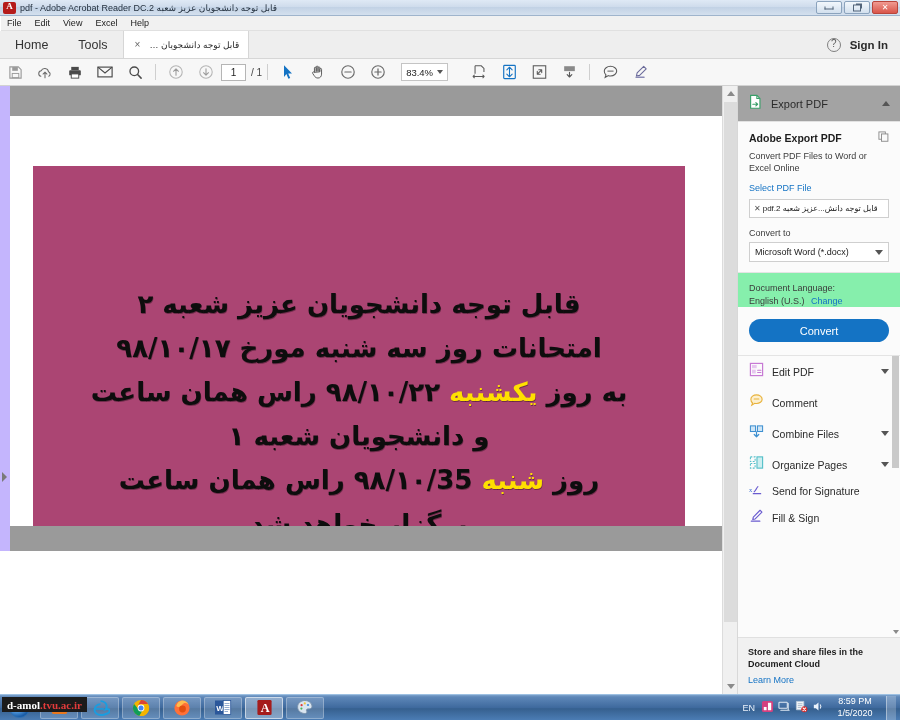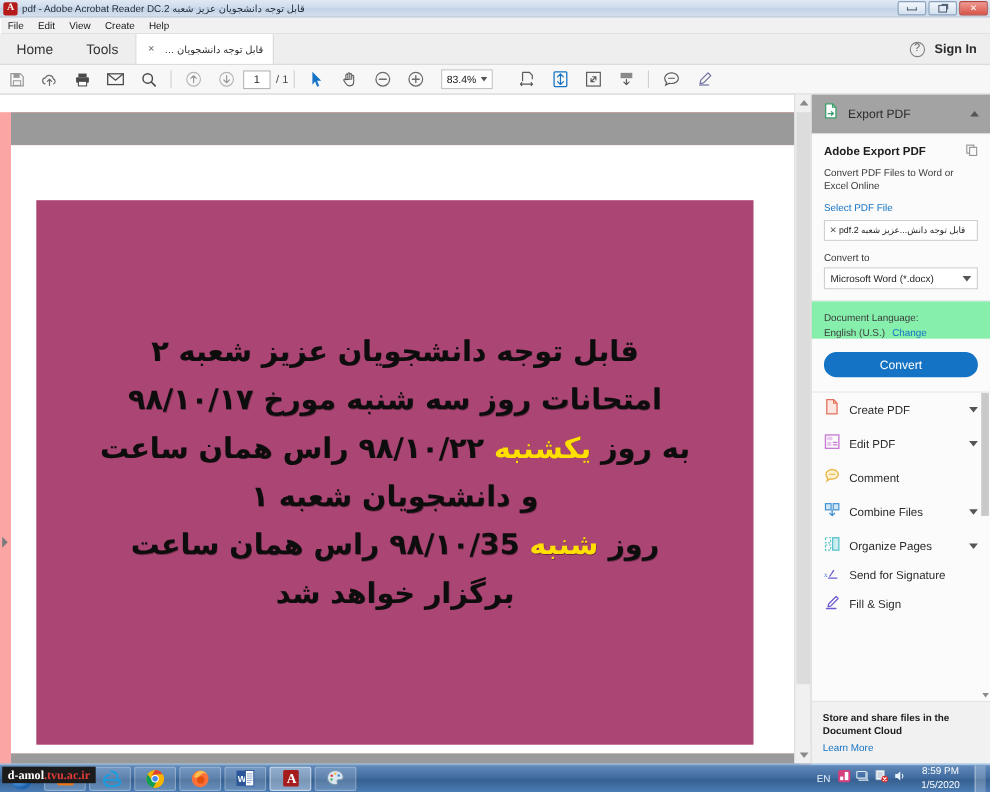--- a/index.html
+++ b/index.html
@@ -116,22 +116,22 @@
     padding: 0 4px; margin-left: 8px;
   }
   .zoomval { font-size: 9.5px; color: #222; }
   .caret-sm {
     width: 0; height: 0; border-left: 3px solid transparent; border-right: 3px solid transparent;
     border-top: 4px solid #555;
   }
 
   
   .docarea {
-    position: absolute; top: 102px; left: 0; width: 737px; height: 608px;
-    background: #fca5a5; overflow: hidden;
+    position: absolute; top: 86px; left: 0; width: 737px; height: 465px;
+    background: #c4b5fd; overflow: hidden;
   }
   .doc-topband { position: absolute; top: 0; left: 10px; width: 717px; height: 30px; background: #9a9a9a; }
   .doc-botband { position: absolute; bottom: 0; left: 10px; width: 717px; height: 25px; background: #9a9a9a; }
   .page-white {
     position: absolute; top: 30px; left: 10px; width: 717px; height: 553px;
     background: #fff;
   }
   .poster {
     position: absolute; top: 50px; left: 23px; width: 652px; height: 495px;
     background: #ab4573;
@@ -290,21 +290,21 @@
       <div class="tb-btn close">
           <span class="g">✕</span>
         </div>
     </div>
   </div>
 
   <div class="menubar">
     <div class="menu-item">File</div>
     <div class="menu-item">Edit</div>
     <div class="menu-item">View</div>
-    <div class="menu-item">Create</div>
+    <div class="menu-item">Excel</div>
     <div class="menu-item">Help</div>
   </div>
 
   <div class="tabbar">
     <div class="tabbar-btn">Home</div>
     <div class="tabbar-btn">Tools</div>
     <div class="doc-tab">
       <span class="doc-tab-close">×</span>
       <span class="doc-tab-label">قابل توجه دانشجویان عز...</span>
     </div>
@@ -505,30 +505,20 @@
       </div>
     </div>
 
     <div class="convert-wrap">
       <div class="convert-btn">Convert</div>
     </div>
 
     <div class="tools-list">
       <div class="tool-row">
         <span>
-          <svg width="15" height="16" viewBox="0 0 16 18">
-              <path d="M2.5 1.5h7l3.5 3.5v11h-10.5z" fill="#fde6e0" stroke="#e2705a" stroke-width="1.3"></path>
-              <path d="M9.5 1.5v3.5H13" fill="none" stroke="#e2705a" stroke-width="1.2"></path>
-            </svg>
-        </span>
-        <span class="tool-row-label">Create PDF</span>
-        <span class="chev-dn"></span>
-      </div>
-      <div class="tool-row">
-        <span>
           <svg width="15" height="15" viewBox="0 0 16 16">
               <rect x="1.5" y="1.5" width="13" height="13" fill="none" stroke="#c77ad4" stroke-width="1.3"></rect>
               <rect x="3.2" y="3.2" width="5" height="3.4" fill="#e7c6ef"></rect>
               <rect x="3.2" y="8.2" width="4" height="4" fill="#e7c6ef"></rect>
               <path d="M9.2 8.8h3.5M9.2 11.2h3.5" stroke="#c77ad4" stroke-width="1.2" stroke-linecap="round"></path>
             </svg>
         </span>
         <span class="tool-row-label">Edit PDF</span>
         <span class="chev-dn"></span>
       </div>

